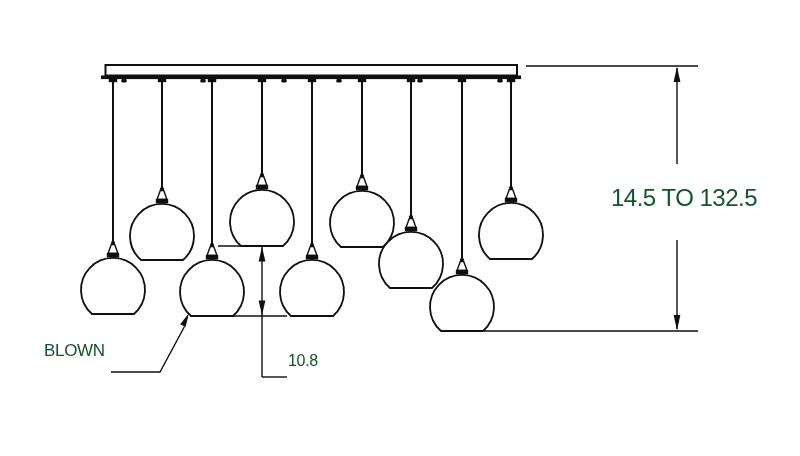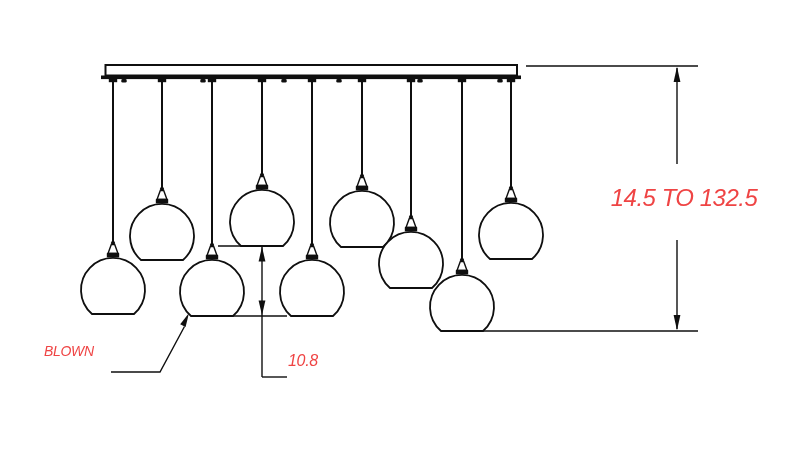--- a/index.html
+++ b/index.html
@@ -4,22 +4,22 @@
 <style>
   html,body{margin:0;padding:0;background:#ffffff;}
   .canvas{
     position:relative;
     width:800px;height:456px;
     background:#ffffff;
     overflow:hidden;
     font-family:"Liberation Sans",sans-serif;
   }
   .canvas svg{position:absolute;left:0;top:0;}
-  .label{position:absolute;color:#ef4444;font-style:italic;}
-  .callout{left:44px;top:341px;font-size:14px;line-height:20.5px;letter-spacing:-0.3px;}
+  .label{position:absolute;color:#14532d;}
+  .callout{left:44px;top:341px;font-size:17px;line-height:20.5px;letter-spacing:-0.3px;}
   .dim-stagger{left:288px;top:352px;font-size:16px;letter-spacing:-0.3px;}
   .dim-height{left:684px;top:184px;font-size:24px;letter-spacing:-0.5px;transform:translateX(-50%);white-space:nowrap;}
 </style>
 </head>
 <body>
 
 <div class="canvas">
   <svg id="diagram" width="800" height="456" viewBox="0 0 800 456" xmlns="http://www.w3.org/2000/svg">
       <rect x="105.5" y="65" width="411.5" height="10.5" fill="#fff" stroke="#0f0f0f" stroke-width="2"></rect>
       <rect x="101" y="75.5" width="420" height="3.6" fill="#0f0f0f"></rect>

